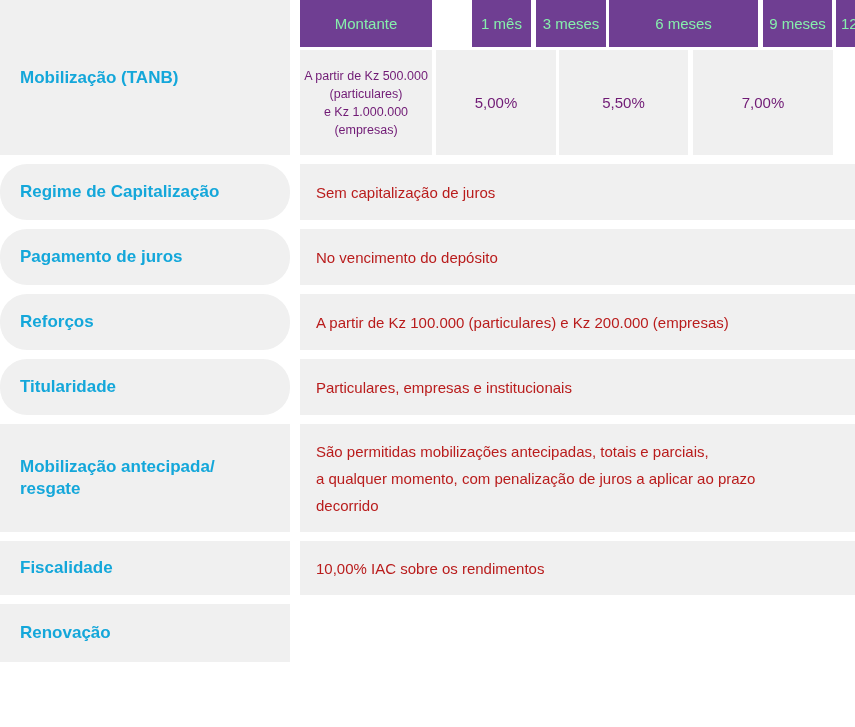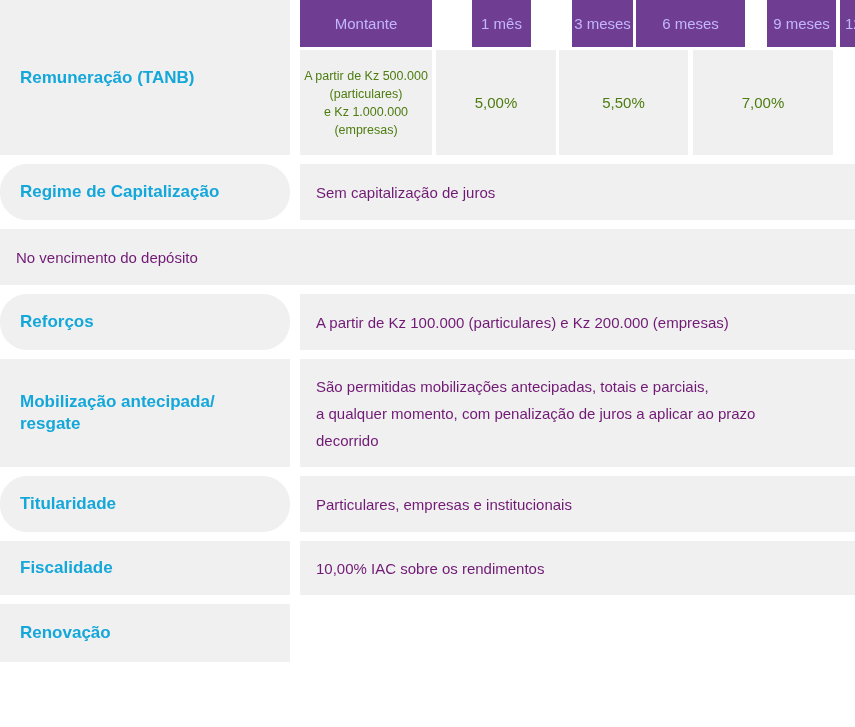--- a/index.html
+++ b/index.html
@@ -46,87 +46,87 @@
     flex-shrink: 0;
   }
   .value-cell {
     flex: 1;
     box-sizing: border-box;
     background: #f0f0f0;
     display: flex;
     align-items: center;
     padding-left: 16px;
     padding-right: 19px;
-    color: #701a75;
+    color: #b91c1c;
     font-size: 15px;
     line-height: 27px;
     white-space: pre-line;
   }
 
   
   .right-grid {
     width: 555px;
     display: flex;
     flex-direction: column;
     flex-shrink: 0;
   }
   .hdr-row {
     display: flex;
     height: 47px;
     margin-bottom: 3px;
   }
   .h-cell {
     background: #6f3e92;
-    color: #c4b5fd;
+    color: #86efac;
     font-size: 15px;
     display: flex;
     align-items: center;
     justify-content: center;
     box-sizing: border-box;
     flex-shrink: 0;
   }
   .dat-row {
     display: flex;
     height: 105px;
   }
   .d-cell {
     background: #f0f0f0;
-    color: #4d7c0f;
+    color: #701a75;
     font-size: 15px;
     display: flex;
     align-items: center;
     justify-content: center;
     box-sizing: border-box;
     text-align: center;
     flex-shrink: 0;
   }
   .montante-text {
     font-size: 12.5px;
     line-height: 18px;
     white-space: pre-line;
   }
 
   .w-montante { width: 132px; margin-right: 4px; }
   .w-1m  { width: 59px;  margin-right: 5px; margin-left: 36px; }
-  .w-3m  { width: 61px;  margin-right: 3px; margin-left: 36px; }
-  .w-6m  { width: 109px; margin-right: 22px; }
+  .w-3m  { width: 70px;  margin-right: 3px; }
+  .w-6m  { width: 149px; margin-right: 5px; }
   .w-9m  { width: 69px;  margin-right: 4px; }
   .w-12m { width: 75px; }
   .w-r1  { width: 120px; margin-right: 3px; }
   .w-r2  { width: 129px; margin-right: 5px; }
   .w-r3  { width: 140px; }
 </style>
 </head>
 <body>
 
 <div class="page">
   <div class="table">
 
     <div class="row h155">
-      <div class="label-cell h155">Remuneração (TANB)</div>
+      <div class="label-cell h155">Mobilização (TANB)</div>
       <div class="right-grid">
         <div class="hdr-row">
           <div class="h-cell w-montante">Montante</div>
           <div class="h-cell w-1m">1 mês</div>
           <div class="h-cell w-3m">3 meses</div>
           <div class="h-cell w-6m">6 meses</div>
           <div class="h-cell w-9m">9 meses</div>
           <div class="h-cell w-12m">12 meses</div>
         </div>
         <div class="dat-row">
@@ -141,39 +141,40 @@
       </div>
     </div>
 
     <div class="row h56">
       <div class="label-cell h56">Regime de Capitalização</div>
       <div class="value-cell">Sem capitalização de juros</div>
     </div>
 
 
     <div class="row h56">
+      <div class="label-cell h56">Pagamento de juros</div>
       <div class="value-cell">No vencimento do depósito</div>
     </div>
 
     <div class="row h56">
       <div class="label-cell h56">Reforços</div>
       <div class="value-cell">A partir de Kz 100.000 (particulares) e Kz 200.000 (empresas)</div>
     </div>
 
+    <div class="row h56">
+      <div class="label-cell h56">Titularidade</div>
+      <div class="value-cell">Particulares, empresas e institucionais</div>
+    </div>
+
     <div class="row h108">
       <div class="label-cell h108">Mobilização antecipada/
 resgate</div>
       <div class="value-cell">São permitidas mobilizações antecipadas, totais e parciais,
 a qualquer momento, com penalização de juros a aplicar ao prazo
 decorrido</div>
-    </div>
-
-    <div class="row h56">
-      <div class="label-cell h56">Titularidade</div>
-      <div class="value-cell">Particulares, empresas e institucionais</div>
     </div>
 
     <div class="row h54">
       <div class="label-cell h54">Fiscalidade</div>
       <div class="value-cell">10,00% IAC sobre os rendimentos</div>
     </div>
 
     <div class="row h58 last">
       <div class="label-cell h58">Renovação</div>
     </div>

